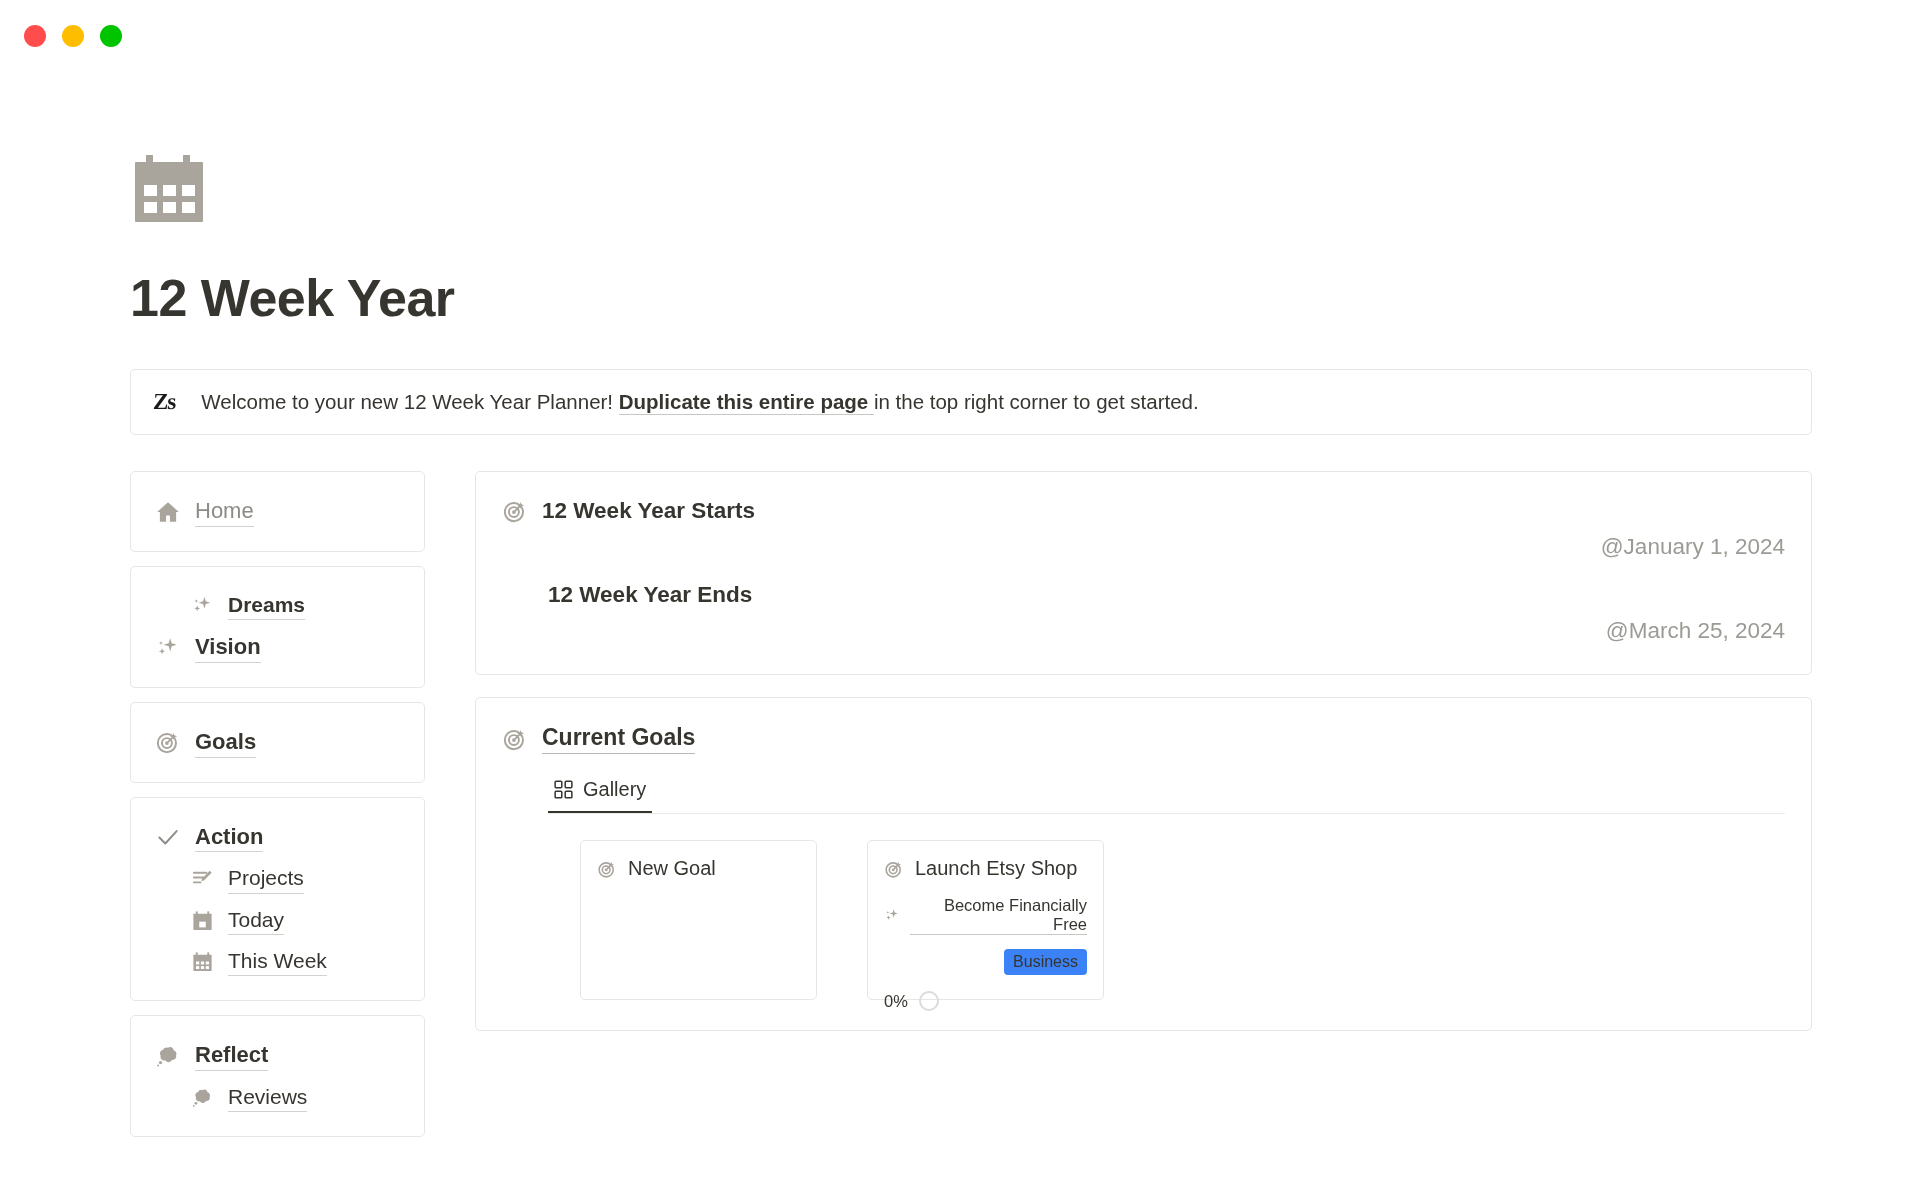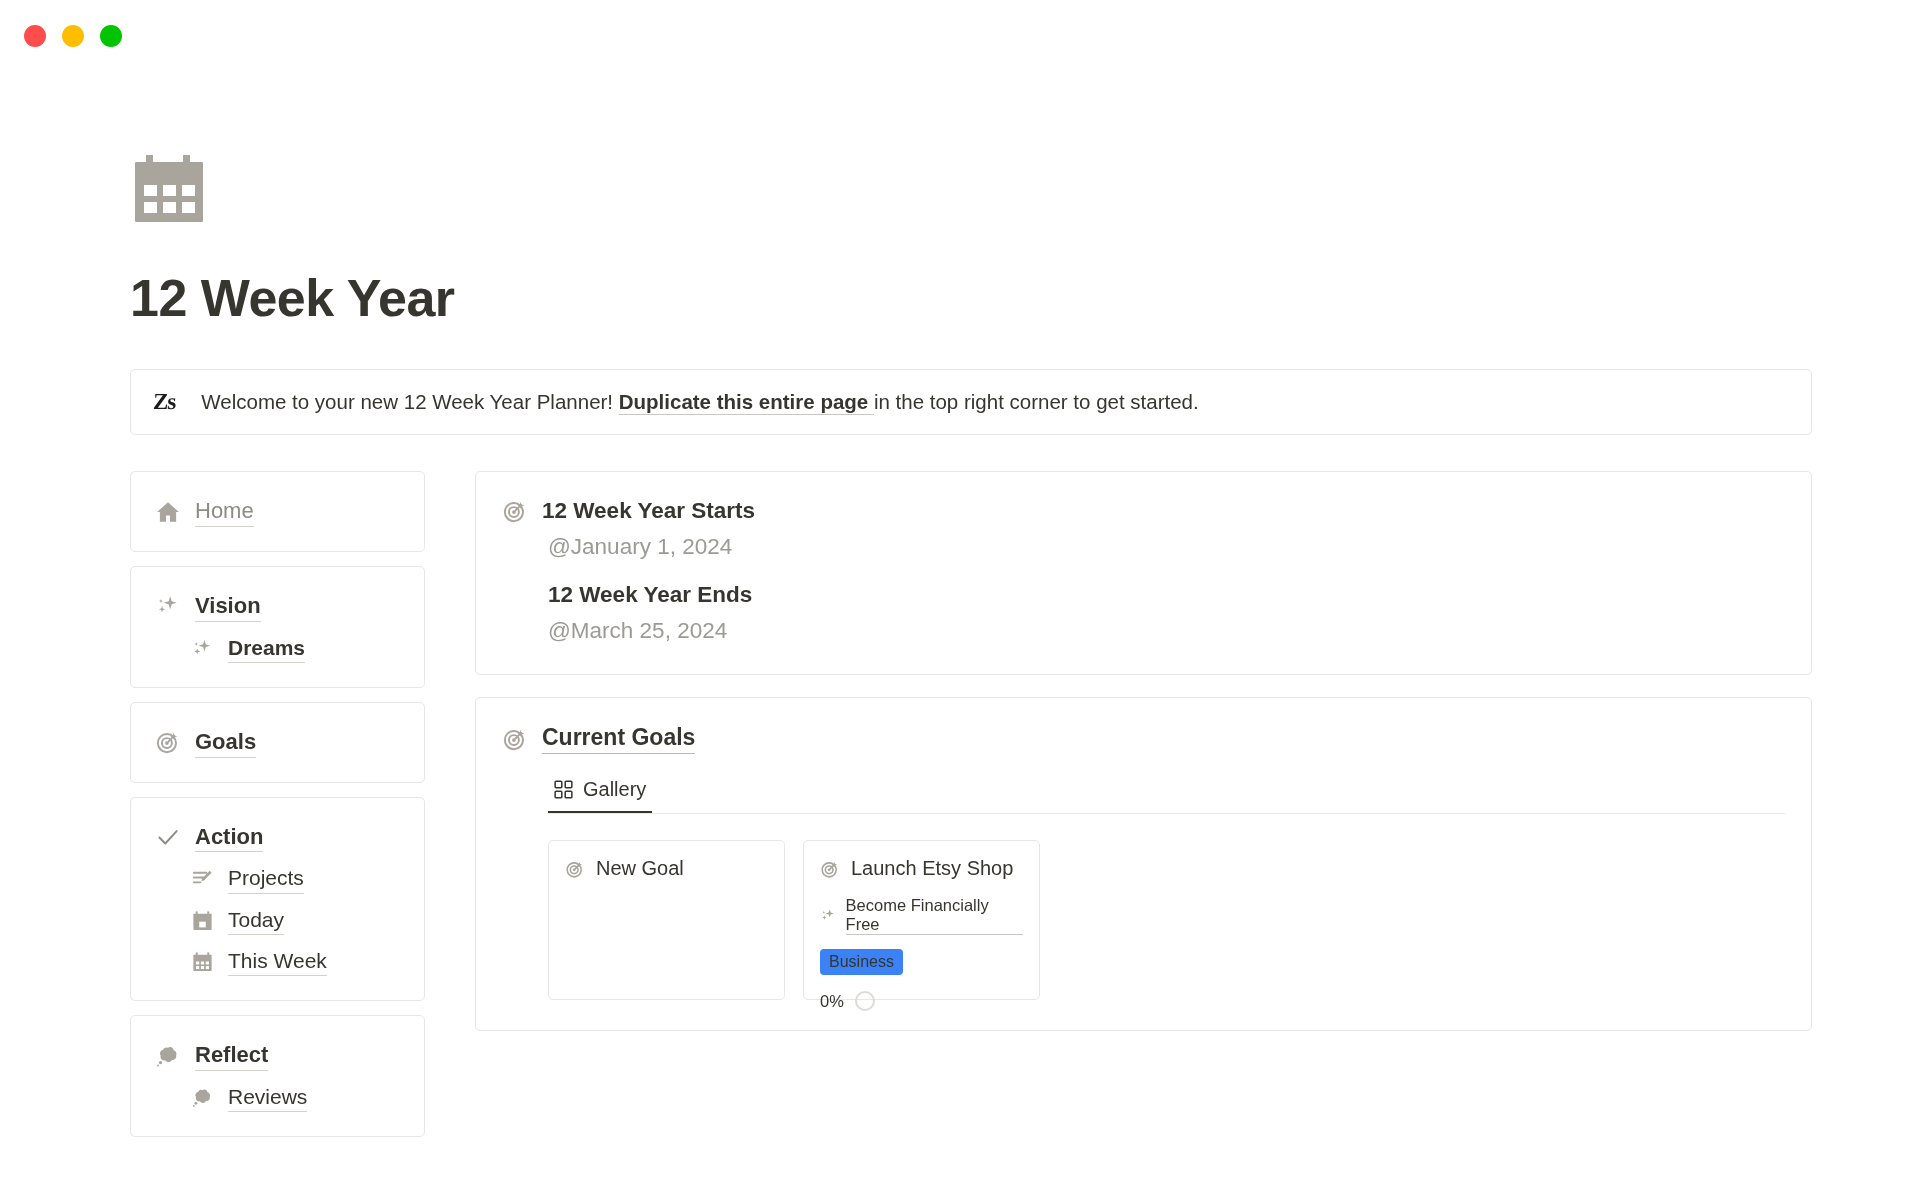--- a/index.html
+++ b/index.html
@@ -116,20 +116,21 @@
 
   .ico { flex: 0 0 auto; display: block; }
 
   
   .panel {
     border: 1px solid #e7e6e4;
     border-radius: 5px;
     background: #fff;
     padding: 26px 0 30px 0;
     margin-bottom: 22px;
+    text-align: right;
   }
   .panel-pad { padding-left: 26px; padding-right: 26px; }
 
   .date-head {
     display: flex;
     align-items: center;
     gap: 14px;
     font-size: 22.5px;
     font-weight: bold;
     color: #37352f;
@@ -177,20 +178,21 @@
     display: flex;
     gap: 18px;
   }
   .g-card {
     width: 237px;
     height: 160px;
     border: 1px solid #e7e6e4;
     border-radius: 5px;
     padding: 16px 16px;
     background: #fff;
+    margin-left: 32px;
   }
   .g-title {
     display: flex;
     align-items: center;
     gap: 11px;
     font-size: 20px;
     color: #37352f;
     margin-bottom: 16px;
   }
   .g-rel {
@@ -264,35 +266,35 @@
       <div class="card">
         <div class="nav-row">
           <svg class="ico" width="26" height="26" viewBox="0 0 24 24">
             <path d="M12 3 L22 12 L19.5 12 L19.5 21 L13.8 21 L13.8 15.3 L10.2 15.3 L10.2 21 L4.5 21 L4.5 12 L2 12 Z" fill="#a9a49c"></path>
           </svg>
           <span class="nav-label muted">Home</span>
         </div>
       </div>
 
       <div class="card">
+        <div class="nav-row sub">
+          <svg class="ico" width="23" height="23" viewBox="0 0 24 24">
+            <path d="M14 3 L15.4 7.6 L20 9 L15.4 10.4 L14 15 L12.6 10.4 L8 9 L12.6 7.6 Z" fill="#a9a49c"></path>
+            <path d="M6.5 12 L7.3 14.2 L9.5 15 L7.3 15.8 L6.5 18 L5.7 15.8 L3.5 15 L5.7 14.2 Z" fill="#a9a49c"></path>
+            <path d="M5.5 5.5 L6 6.9 L7.4 7.4 L6 7.9 L5.5 9.3 L5 7.9 L3.6 7.4 L5 6.9 Z" fill="#a9a49c"></path>
+          </svg>
+          <span class="nav-label bold sm">Dreams</span>
+        </div>
         <div class="nav-row">
           <svg class="ico" width="26" height="26" viewBox="0 0 24 24">
             <path d="M14 3 L15.4 7.6 L20 9 L15.4 10.4 L14 15 L12.6 10.4 L8 9 L12.6 7.6 Z" fill="#a9a49c"></path>
             <path d="M6.5 12 L7.3 14.2 L9.5 15 L7.3 15.8 L6.5 18 L5.7 15.8 L3.5 15 L5.7 14.2 Z" fill="#a9a49c"></path>
             <path d="M5.5 5.5 L6 6.9 L7.4 7.4 L6 7.9 L5.5 9.3 L5 7.9 L3.6 7.4 L5 6.9 Z" fill="#a9a49c"></path>
           </svg>
           <span class="nav-label bold">Vision</span>
-        </div>
-        <div class="nav-row sub">
-          <svg class="ico" width="23" height="23" viewBox="0 0 24 24">
-            <path d="M14 3 L15.4 7.6 L20 9 L15.4 10.4 L14 15 L12.6 10.4 L8 9 L12.6 7.6 Z" fill="#a9a49c"></path>
-            <path d="M6.5 12 L7.3 14.2 L9.5 15 L7.3 15.8 L6.5 18 L5.7 15.8 L3.5 15 L5.7 14.2 Z" fill="#a9a49c"></path>
-            <path d="M5.5 5.5 L6 6.9 L7.4 7.4 L6 7.9 L5.5 9.3 L5 7.9 L3.6 7.4 L5 6.9 Z" fill="#a9a49c"></path>
-          </svg>
-          <span class="nav-label bold sm">Dreams</span>
         </div>
       </div>
 
       <div class="card">
         <div class="nav-row">
           <svg class="ico" width="26" height="26" viewBox="0 0 24 24">
             <circle cx="11" cy="13" r="8.4" fill="none" stroke="#a9a49c" stroke-width="1.8"></circle>
             <circle cx="11" cy="13" r="4.6" fill="none" stroke="#a9a49c" stroke-width="1.8"></circle>
             <circle cx="11" cy="13" r="1.7" fill="#a9a49c"></circle>
             <path d="M12.4 11.6 L17.6 6.4" stroke="#a9a49c" stroke-width="1.8" stroke-linecap="round"></path>

